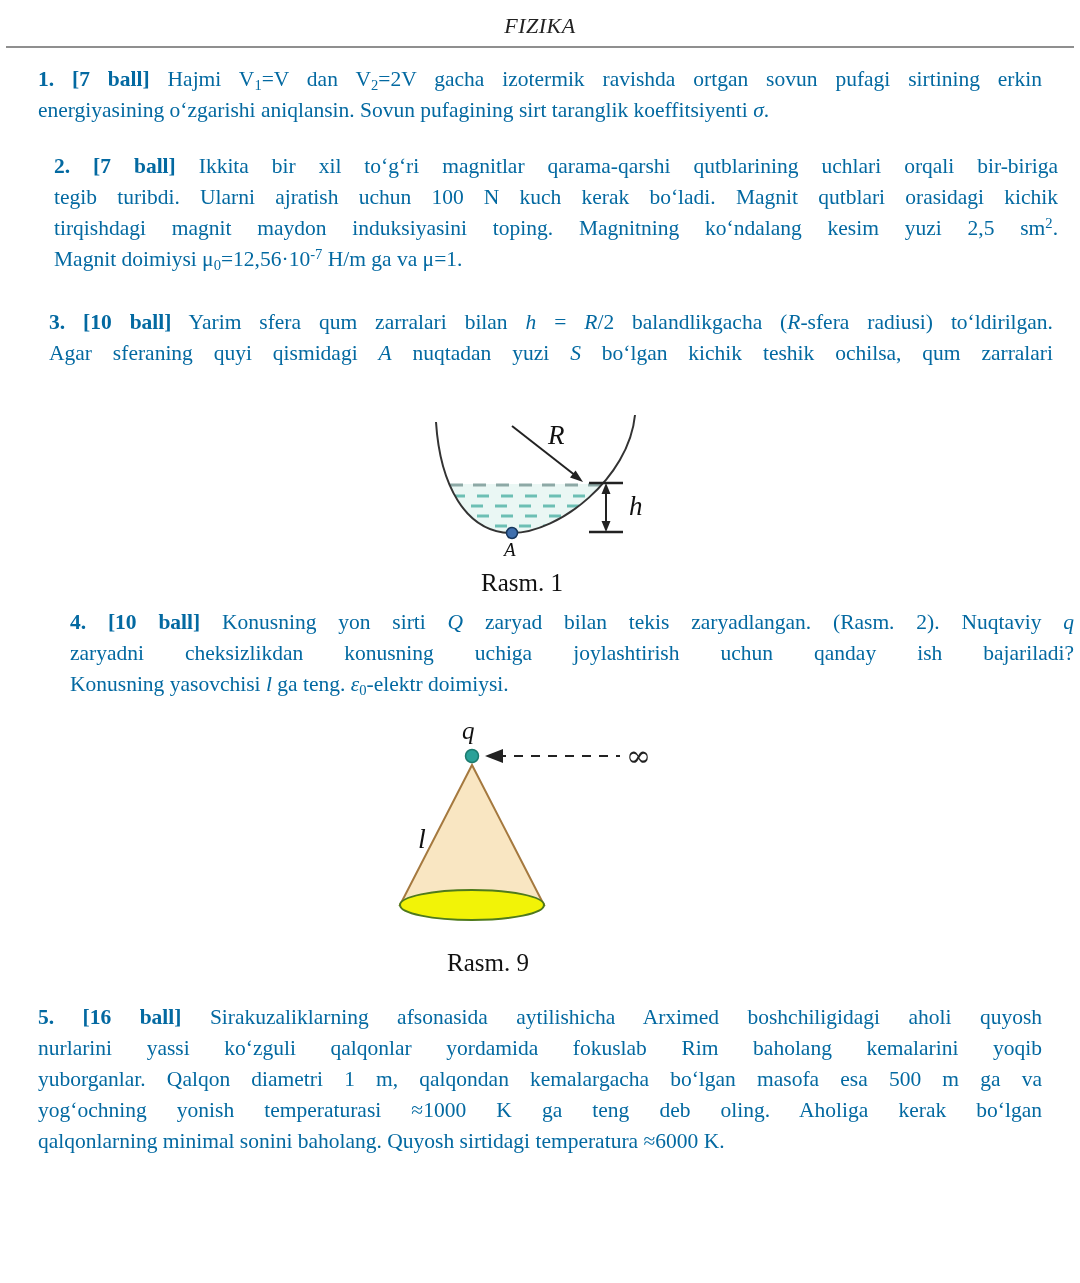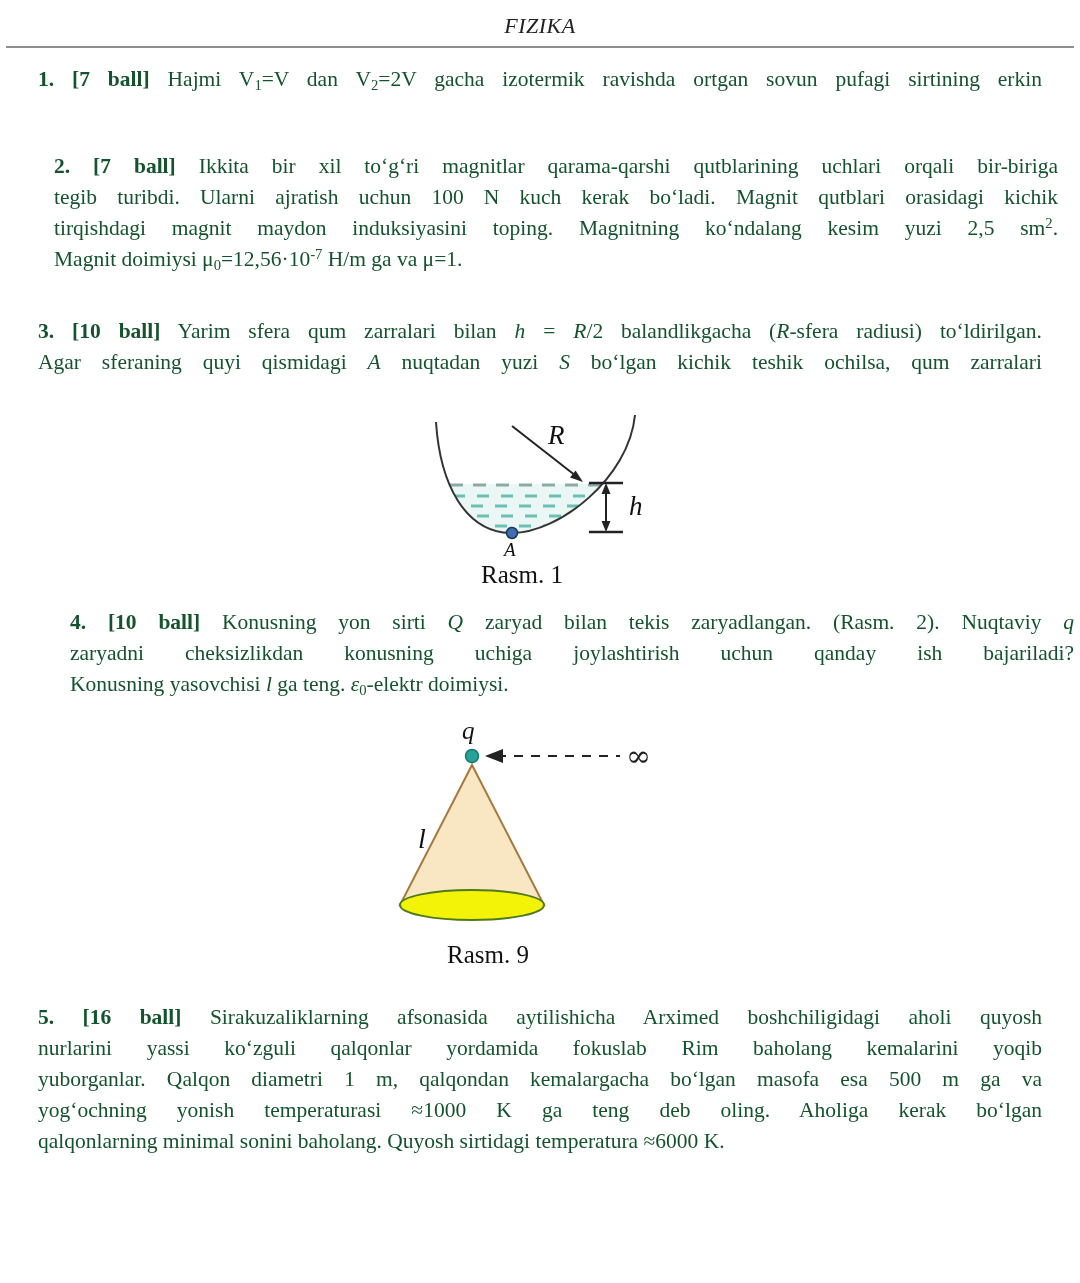--- a/index.html
+++ b/index.html
@@ -7,50 +7,51 @@
     position:relative; width:1080px; height:1283px; background:#ffffff;
     font-family:"Liberation Serif", serif; color:#1a1a1a; overflow:hidden;border-radius:25px;
   }
   .title {
     position:absolute; top:13px; left:0; right:0; text-align:center;
     font-style:italic; font-size:22px; letter-spacing:0.5px; color:#222;
   }
   .rule { position:absolute; top:46px; left:6px; right:6px; height:2px; background:#8f8f8f; }
   .problem {
     position:absolute; left:38px; width:1004px; margin:0;
-    font-size:21.5px; line-height:31px; color:#14532d;
+    font-size:21.5px; line-height:31px; color:#0369a1;
   }
   .problem b { font-weight:bold; }
   .ln { display:block; text-align:justify; text-align-last:justify; }
   .ln.last { text-align-last:left; }
   sub { font-size:68%; vertical-align:-0.25em; line-height:0; }
   sup { font-size:68%; vertical-align:0.45em; line-height:0; }
   .fig { position:absolute; }
-  .caption { position:absolute; width:250px; text-align:center; font-size:25px; color:#111; }
+  .caption { position:absolute; width:250px; text-align:center; font-size:25px; color:#111;margin-top:8px; }
   .svg-label { font-family:"Liberation Serif", serif; font-style:italic; fill:#111; }
   .svg-sym  { font-family:"DejaVu Serif", serif; fill:#222; }
 </style>
 </head>
 <body>
 
 <div class="page">
 
   <div class="title">FIZIKA</div>
   <div class="rule"></div>
 
   <p class="problem" style="top:64px;">
       <span class="ln"><b>1. [7 ball]</b> Hajmi V<sub>1</sub>=V dan V<sub>2</sub>=2V gacha izotermik ravishda ortgan sovun pufagi sirtining erkin</span>
+      <span class="ln last">energiyasining oʻzgarishi aniqlansin. Sovun pufagining sirt taranglik koeffitsiyenti <i>σ</i>.</span>
     </p>
   <p class="problem" style="top:151px;margin-left:16px;">
       <span class="ln"><b>2. [7 ball]</b> Ikkita bir xil toʻgʻri magnitlar qarama-qarshi qutblarining uchlari orqali bir-biriga</span>
       <span class="ln">tegib turibdi. Ularni ajratish uchun 100 N kuch kerak boʻladi. Magnit qutblari orasidagi kichik</span>
       <span class="ln">tirqishdagi magnit maydon induksiyasini toping. Magnitning koʻndalang kesim yuzi 2,5 sm<sup>2</sup>.</span>
       <span class="ln last">Magnit doimiysi μ<sub>0</sub>=12,56·10<sup>-7</sup> H/m ga va μ=1.</span>
     </p>
-  <p class="problem" style="top:316px;">
+  <p class="problem" style="top:307px;margin-left:11px;">
       <span class="ln"><b>3. [10 ball]</b> Yarim sfera qum zarralari bilan <i>h</i> = <i>R</i>/2 balandlikgacha (<i>R</i>-sfera radiusi) toʻldirilgan.</span>
       <span class="ln">Agar sferaning quyi qismidagi <i>A</i> nuqtadan yuzi <i>S</i> boʻlgan kichik teshik ochilsa, qum zarralari</span>
     </p>
 
   <svg class="fig" style="left:415px; top:412px;" width="250" height="150" viewBox="0 0 250 150">
     <defs>
       <clipPath id="bowlClip">
         <path d="M 21,10 C 25,72 50,121 97,121 C 144,121 214,66 220,3 Z"></path>
       </clipPath>
     </defs>

